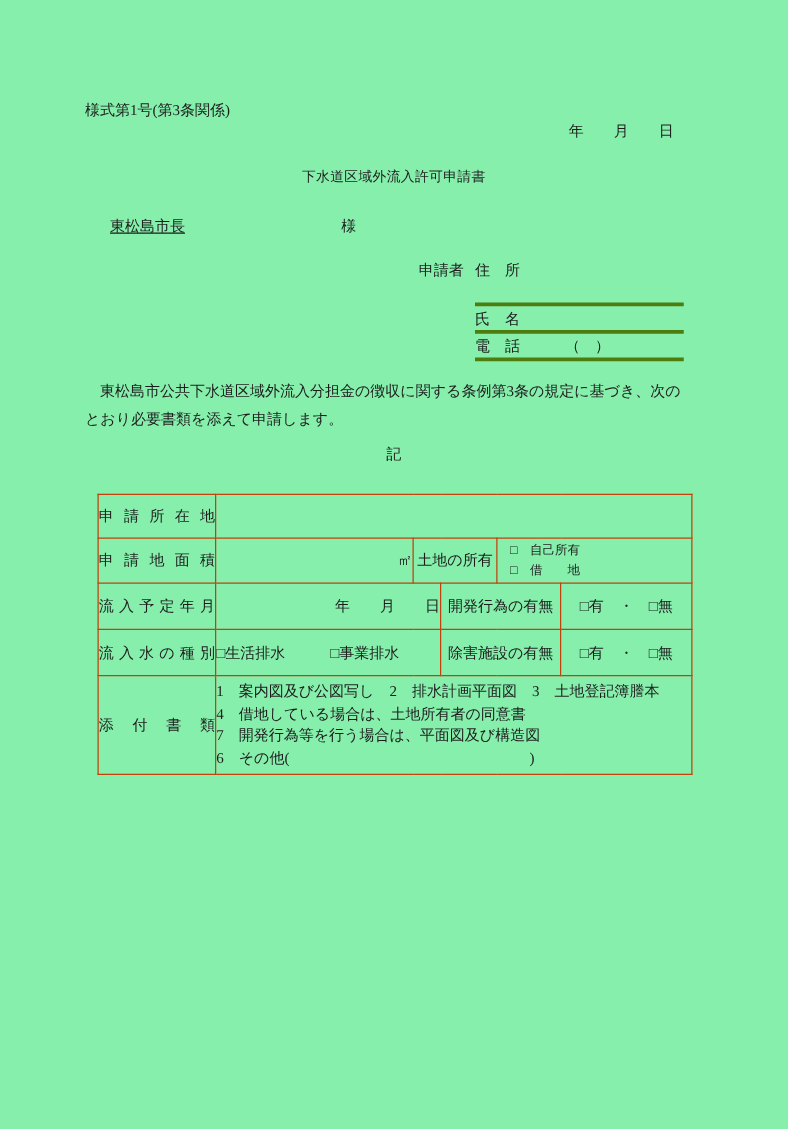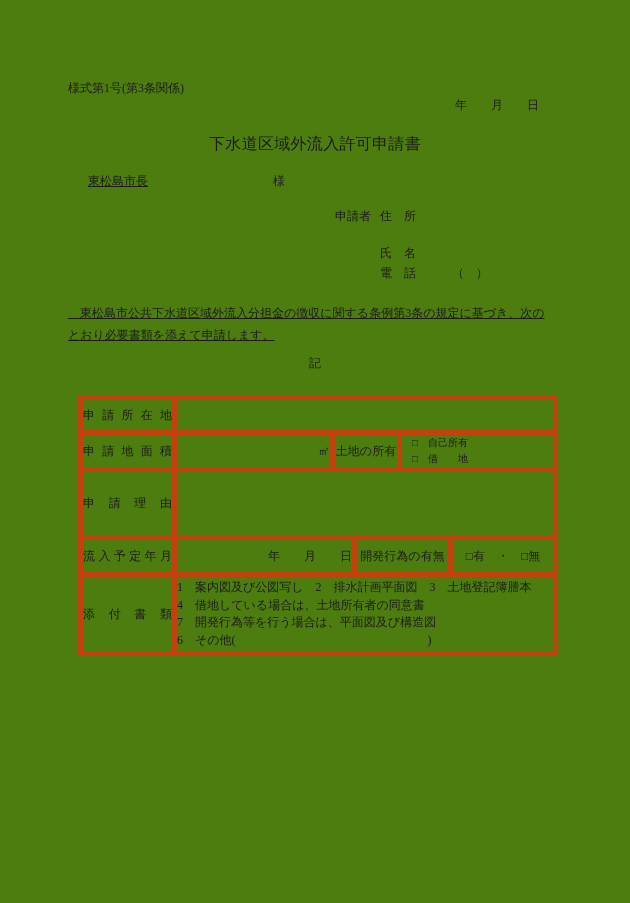--- a/index.html
+++ b/index.html
@@ -1,41 +1,41 @@
 <!DOCTYPE html>
 <html><head>
 <meta charset="utf-8">
 <style>
   html,body{margin:0;padding:0;background:#e8e8e8;}
   .page{
     position:relative;
     width:630px;height:903px;
     margin:0 auto;
-    background:#4d7c0f;
+    background:#86efac;
     font-family:"Liberation Serif","DejaVu Serif",serif;
     color:#1c1c1c;
     overflow:hidden;
   }
   .abs{position:absolute;white-space:nowrap;}
   .fs12{font-size:12px;line-height:14px;}
-  .title{width:100%;text-align:center;font-size:16px;letter-spacing:0.3px;}
+  .title{width:100%;text-align:center;font-size:11px;letter-spacing:0.3px;}
   .center{width:100%;text-align:center;}
   
   .fill-block{position:absolute;left:380px;top:223px;width:167px;}
-  .fill-row{height:19px;line-height:20px;border-bottom:1px solid #4d7c0f;font-size:12px;white-space:nowrap;}
+  .fill-row{height:19px;line-height:20px;border-bottom:3px solid #4d7c0f;font-size:12px;white-space:nowrap;}
   
-  .para{position:absolute;left:68px;top:302px;font-size:12px;line-height:22px;text-decoration:underline;}
+  .para{position:absolute;left:68px;top:302px;font-size:12px;line-height:22px;}
   .para div{white-space:nowrap;}
   
   table.form{
     position:absolute;left:78px;top:395px;
     width:475px;border-collapse:collapse;table-layout:fixed;
   }
   table.form td{
-    border:5px solid #c2410c;
+    border:1px solid #c2410c;
     font-size:12px;
     padding:0;
     vertical-align:middle;
     overflow:hidden;
     margin-left:24px;
   }
   td.lbl{
     padding:0 6px;
     font-size:11.5px;
     text-align:justify;
@@ -100,33 +100,37 @@
     <tr style="height:36px">
       <td class="lbl">申請地面積</td>
       <td class="unit-right">㎡</td>
       <td colspan="2" class="c">土地の所有</td>
       <td colspan="2">
         <div class="two-line">□　自己所有</div>
         <div class="two-line">□　借　　地</div>
       </td>
     </tr>
 
-    <tr style="height:68px">
-      <td class="lbl">申請理由</td>
-      <td colspan="5"></td>
-    </tr>
 
     <tr style="height:37px">
       <td class="lbl">流入予定年月</td>
       <td colspan="2" class="date-cell">年　　月　　日</td>
       <td colspan="2" class="c">開発行為の有無</td>
       <td class="c">□有　・　□無</td>
     </tr>
 
 
+    <tr style="height:37px">
+      <td class="lbl">流入水の種別</td>
+      <td colspan="2" class="pad-l">
+        <span>□生活排水</span><span style="white-space:pre">　　　</span><span>□事業排水</span>
+      </td>
+      <td colspan="2" class="c">除害施設の有無</td>
+      <td class="c">□有　・　□無</td>
+    </tr>
 
     <tr style="height:79px">
       <td class="lbl">添付書類</td>
       <td colspan="5" class="attach">
         <div>1　案内図及び公図写し　2　排水計画平面図　3　土地登記簿謄本</div>
         <div>4　借地している場合は、土地所有者の同意書</div>
         <div>7　開発行為等を行う場合は、平面図及び構造図</div>
         <div>6　その他(　　　　　　　　　　　　　　　　)</div>
       </td>
     </tr>

